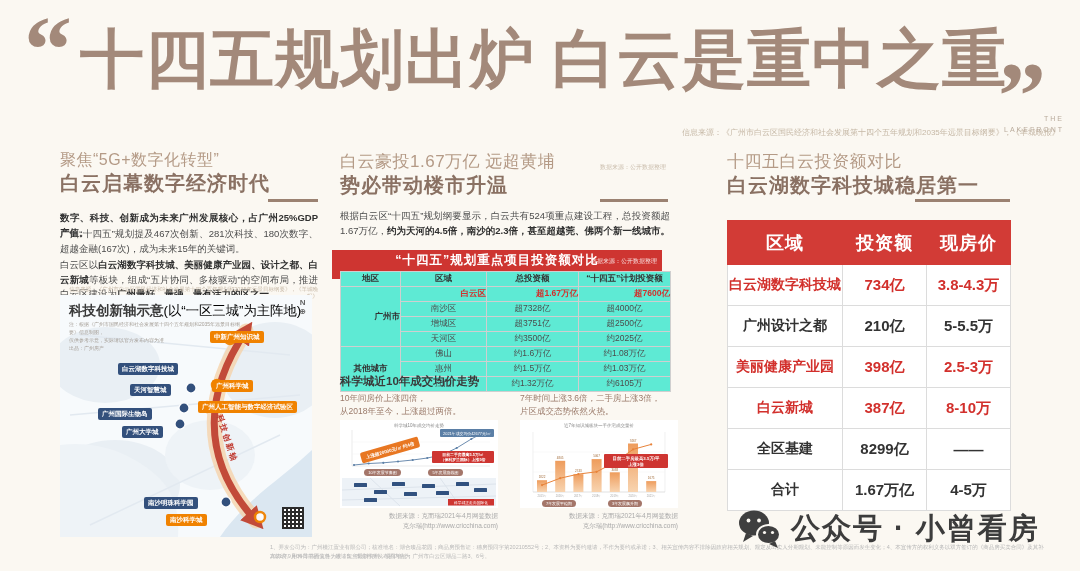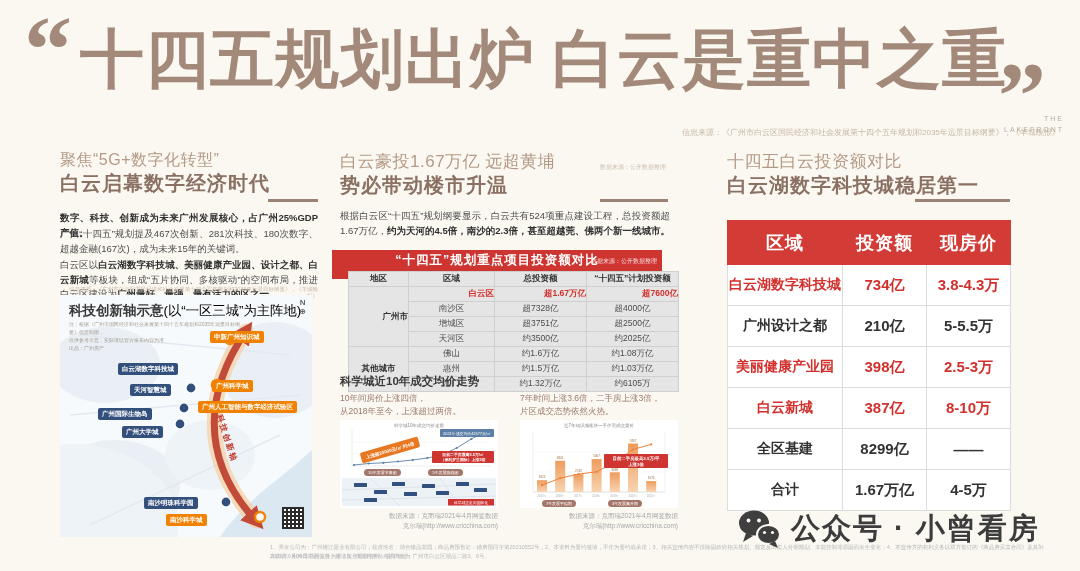--- a/index.html
+++ b/index.html
@@ -33,21 +33,21 @@
   .compass { position:absolute; font-size:8px; font-weight:bold; color:#666; text-align:center; line-height:1.1; z-index:3; }
   .qr { position:absolute; width:22px; height:22px; z-index:3;
         background:
           repeating-linear-gradient(0deg,#2b2b2b 0 2px,transparent 2px 4px),
           repeating-linear-gradient(90deg,#2b2b2b 0 2px,#ffffff 2px 4px); }
 
   
   .banner { background:#ce3531; color:#fff; }
   .banner-title { font-size:12.5px; font-weight:bold; text-align:center; line-height:21px; letter-spacing:1px; }
   .banner-src { position:absolute; right:5px; top:7px; font-size:6px; color:rgba(255,255,255,.85); }
-  table.invest { border-collapse:collapse; width:330px; table-layout:fixed; background:#e5e5e5;margin-left:8px; }
+  table.invest { border-collapse:collapse; width:330px; table-layout:fixed; background:#5eead4; }
   table.invest td, table.invest th { border:1px solid #cfcfcf; font-size:8.5px; text-align:center; padding:1px 0; color:#4c4c4c; height:12px; }
   table.invest th { font-weight:bold; color:#333; height:13px; }
   table.invest .red td, table.invest td.red { color:#d2302c; font-weight:bold;text-align:right; }
   table.invest .grp { font-weight:bold; color:#333; }
 
   .chart-title { font-size:11.5px; font-weight:bold; color:#3a3a3a; white-space:nowrap; }
   .chart-sub { font-size:8.5px; color:#9a7a6a; line-height:1.5; }
   .chart-panel { background:#fff; }
   .chart-cap { font-size:6.5px; color:#a9a9a9; text-align:right; line-height:1.5; }
 

